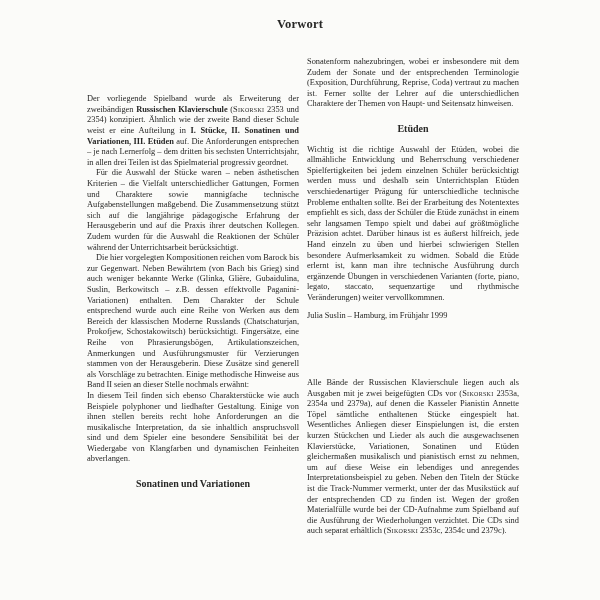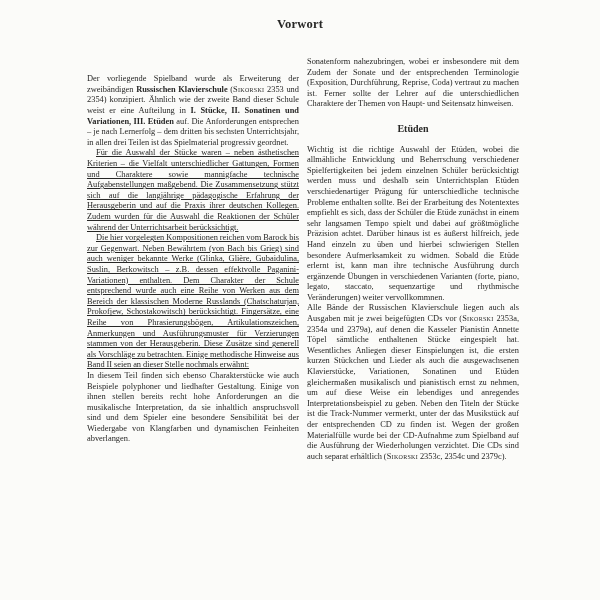--- a/index.html
+++ b/index.html
@@ -38,21 +38,21 @@
     flex: 0 0 212px;
     width: 212px;
     font-size: 8.4px;
     line-height: 10.6px;
     text-align: justify;
     hyphens: auto;
     -webkit-hyphens: auto;
     word-spacing: -0.2px;
   }
   .para { margin: 0; }
-  .para.indent { text-indent: 9px; text-decoration: underline; }
+  .para.indent { text-indent: 9px; }
   .subhead {
     margin: 14px 0 10px 0;
     font-weight: bold;
     text-align: center;
     font-size: 10px;
   }
   .signature {
     margin: 8px 0 56px 0;
     text-align: left;
   }
@@ -74,28 +74,30 @@
     <div class="col">
       <p class="para"><span>Der vorliegende Spielband wurde als Erweiterung der zweibändigen </span><b>Russischen Klavierschule</b><span> (</span><span class="sc">Sikorski</span><span> 2353 und 2354) konzipiert. Ähnlich wie der zweite Band dieser Schule weist er eine Aufteilung in </span><b>I. Stücke, II. Sonatinen und Variationen, III. Etüden</b><span> auf. Die Anforderungen entsprechen – je nach Lernerfolg – dem dritten bis sechsten Unterrichtsjahr, in allen drei Teilen ist das Spielmaterial progressiv geordnet.</span></p>
 
       <p class="para indent">Für die Auswahl der Stücke waren – neben ästhetischen Kriterien – die Vielfalt unterschiedlicher Gattungen, Formen und Charaktere sowie mannigfache technische Aufgabenstellungen maßgebend. Die Zusammensetzung stützt sich auf die langjährige pädagogische Erfahrung der Herausgeberin und auf die Praxis ihrer deutschen Kollegen. Zudem wurden für die Auswahl die Reaktionen der Schüler während der Unterrichtsarbeit berücksichtigt.</p>
 
       <p class="para indent">Die hier vorgelegten Kompositionen reichen vom Barock bis zur Gegenwart. Neben Bewährtem (von Bach bis Grieg) sind auch weniger bekannte Werke (Glinka, Glière, Gubaidulina, Suslin, Berkowitsch – z.B. dessen effektvolle Paganini-Variationen) enthalten. Dem Charakter der Schule entsprechend wurde auch eine Reihe von Werken aus dem Bereich der klassischen Moderne Russlands (Chatschaturjan, Prokofjew, Schostakowitsch) berücksichtigt. Fingersätze, eine Reihe von Phrasierungsbögen, Artikulationszeichen, Anmerkungen und Ausführungsmuster für Verzierungen stammen von der Herausgeberin. Diese Zusätze sind generell als Vorschläge zu betrachten. Einige methodische Hinweise aus Band II seien an dieser Stelle nochmals erwähnt:</p>
 
 
       <p class="para">In diesem Teil finden sich ebenso Charakterstücke wie auch Beispiele polyphoner und liedhafter Gestaltung. Einige von ihnen stellen bereits recht hohe Anforderungen an die musikalische Interpretation, da sie inhaltlich anspruchsvoll sind und dem Spieler eine besondere Sensibilität bei der Wiedergabe von Klangfarben und dynamischen Feinheiten abverlangen.</p>
 
+      <h2 class="subhead">Sonatinen und Variationen</h2>
 
     </div>
 
     <div class="col">
       <p class="para">Sonatenform nahezubringen, wobei er insbesondere mit dem Zudem der Sonate und der entsprechenden Terminologie (Exposition, Durchführung, Reprise, Coda) vertraut zu machen ist. Ferner sollte der Lehrer auf die unterschiedlichen Charaktere der Themen von Haupt- und Seitensatz hinweisen.</p>
 
       <h2 class="subhead">Etüden</h2>
 
       <p class="para">Wichtig ist die richtige Auswahl der Etüden, wobei die allmähliche Entwicklung und Beherrschung verschiedener Spielfertigkeiten bei jedem einzelnen Schüler berücksichtigt werden muss und deshalb sein Unterrichtsplan Etüden verschiedenartiger Prägung für unterschiedliche technische Probleme enthalten sollte. Bei der Erarbeitung des Notentextes empfiehlt es sich, dass der Schüler die Etüde zunächst in einem sehr langsamen Tempo spielt und dabei auf größtmögliche Präzision achtet. Darüber hinaus ist es äußerst hilfreich, jede Hand einzeln zu üben und hierbei schwierigen Stellen besondere Aufmerksamkeit zu widmen. Sobald die Etüde erlernt ist, kann man ihre technische Ausführung durch ergänzende Übungen in verschiedenen Varianten (forte, piano, legato, staccato, sequenzartige und rhythmische Veränderungen) weiter vervollkommnen.</p>
 
+      <p class="para signature">Julia Suslin – Hamburg, im Frühjahr 1999</p>
 
       <p class="para"><span>Alle Bände der Russischen Klavierschule liegen auch als Ausgaben mit je zwei beigefügten CDs vor (</span><span class="sc">Sikorski</span><span> 2353a, 2354a und 2379a), auf denen die Kasseler Pianistin Annette Töpel sämtliche enthaltenen Stücke eingespielt hat. Wesentliches Anliegen dieser Einspielungen ist, die ersten kurzen Stückchen und Lieder als auch die ausgewachsenen Klavierstücke, Variationen, Sonatinen und Etüden gleichermaßen musikalisch und pianistisch ernst zu nehmen, um auf diese Weise ein lebendiges und anregendes Interpretationsbeispiel zu geben. Neben den Titeln der Stücke ist die Track-Nummer vermerkt, unter der das Musikstück auf der entsprechenden CD zu finden ist. Wegen der großen Materialfülle wurde bei der CD-Aufnahme zum Spielband auf die Ausführung der Wiederholungen verzichtet. Die CDs sind auch separat erhältlich (</span><span class="sc">Sikorski</span><span> 2353c, 2354c und 2379c).</span></p>
     </div>
 
   </div>
 </div>
 
 </body></html>

